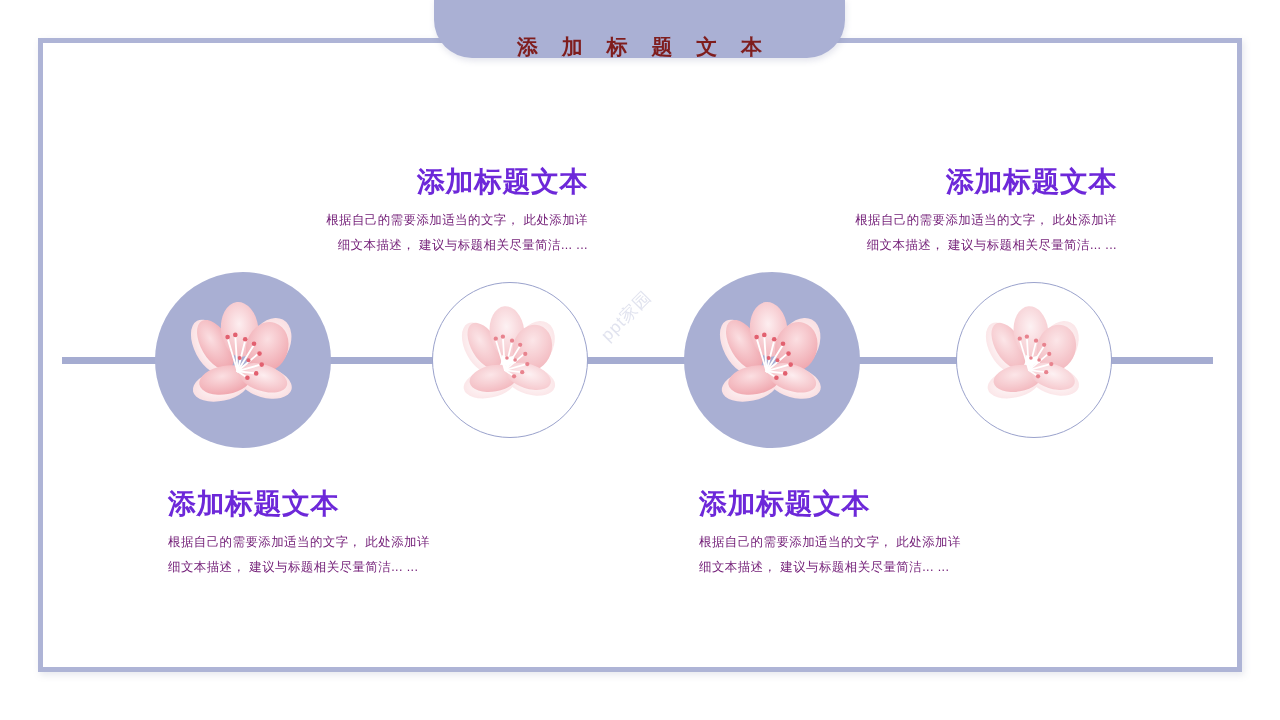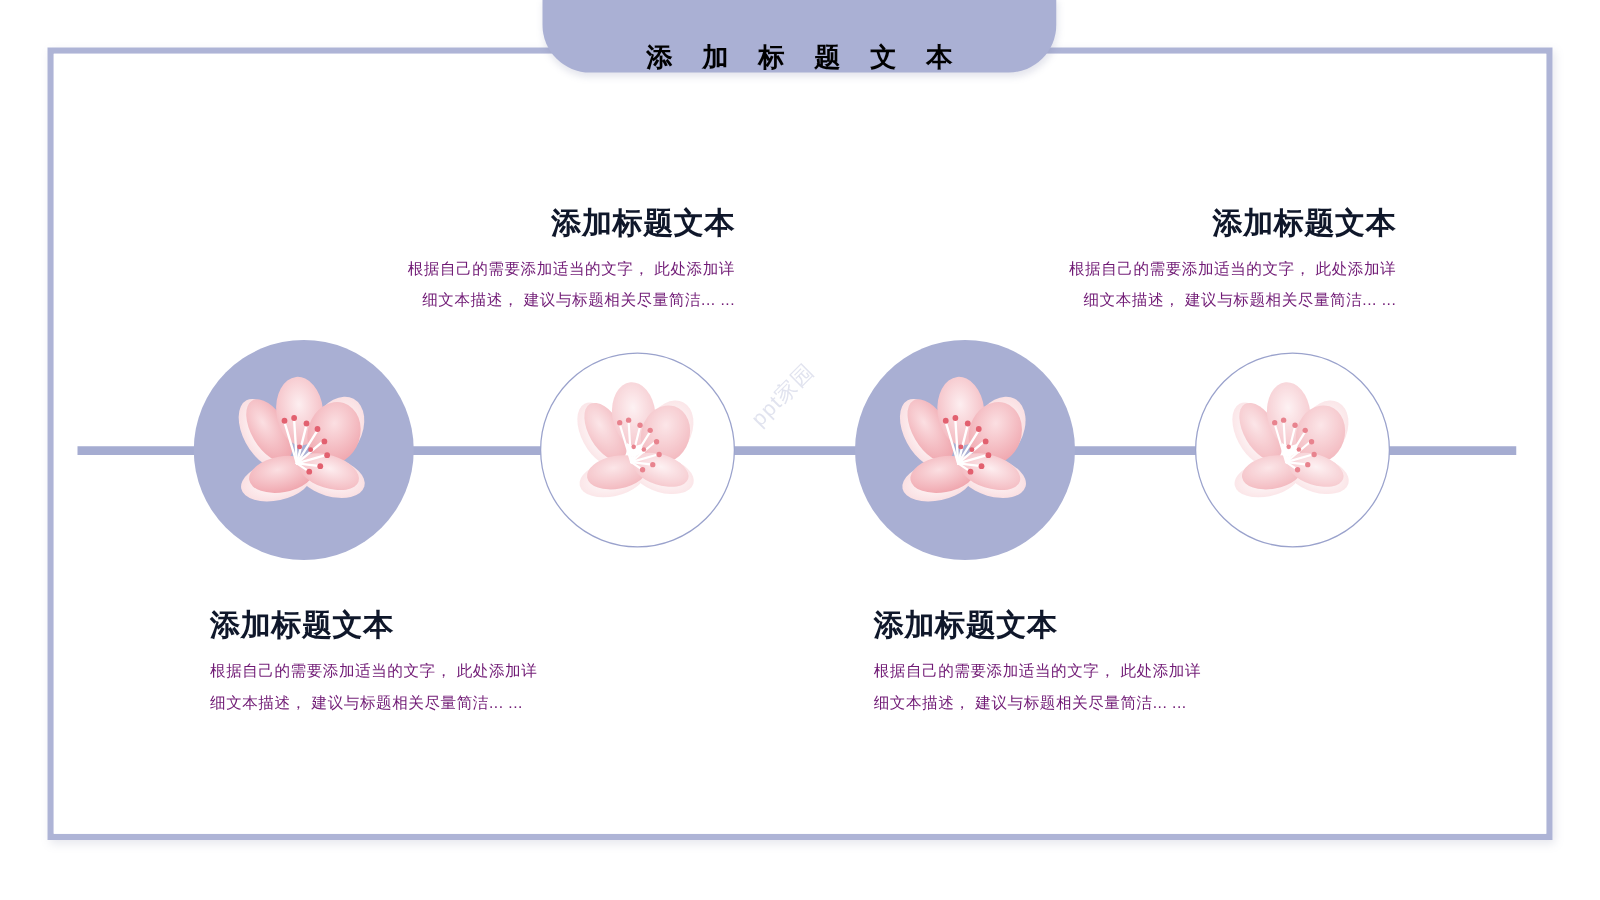--- a/index.html
+++ b/index.html
@@ -50,21 +50,21 @@
     background: #aab0d4;
     border-bottom-left-radius: 38px;
     border-bottom-right-radius: 38px;
     box-shadow: 1px 3px 6px rgba(120,125,165,0.20);
     z-index: 6;
     display: flex;
     align-items: center;
     justify-content: center;
   }
   .banner-title {
-    color: #000000;
+    color: #7f1d1d;
     font-size: 21px;
     font-weight: bold;
     letter-spacing: 9px;
     text-indent: 9px;
     line-height: 1;
     padding-top: 8px;
     white-space: nowrap;
     margin-top: 28px;
   }
 
@@ -108,23 +108,23 @@
   .n4 { left: 956px; top: 282px; width: 156px; height: 156px; }
 
   
   .txt {
     position: absolute;
     z-index: 4;
     width: 320px;
   }
   .txt h3 {
     margin: 0 0 9px 0;
-    font-size: 24px;
+    font-size: 28px;
     font-weight: bold;
-    color: #0f172a;
+    color: #6d28d9;
     line-height: 1.2;
     letter-spacing: 0.5px;
   }
   .txt p {
     margin: 0;
     font-size: 12.5px;
     color: #701a75;
     line-height: 2.05;
     letter-spacing: 0.4px;
   }

